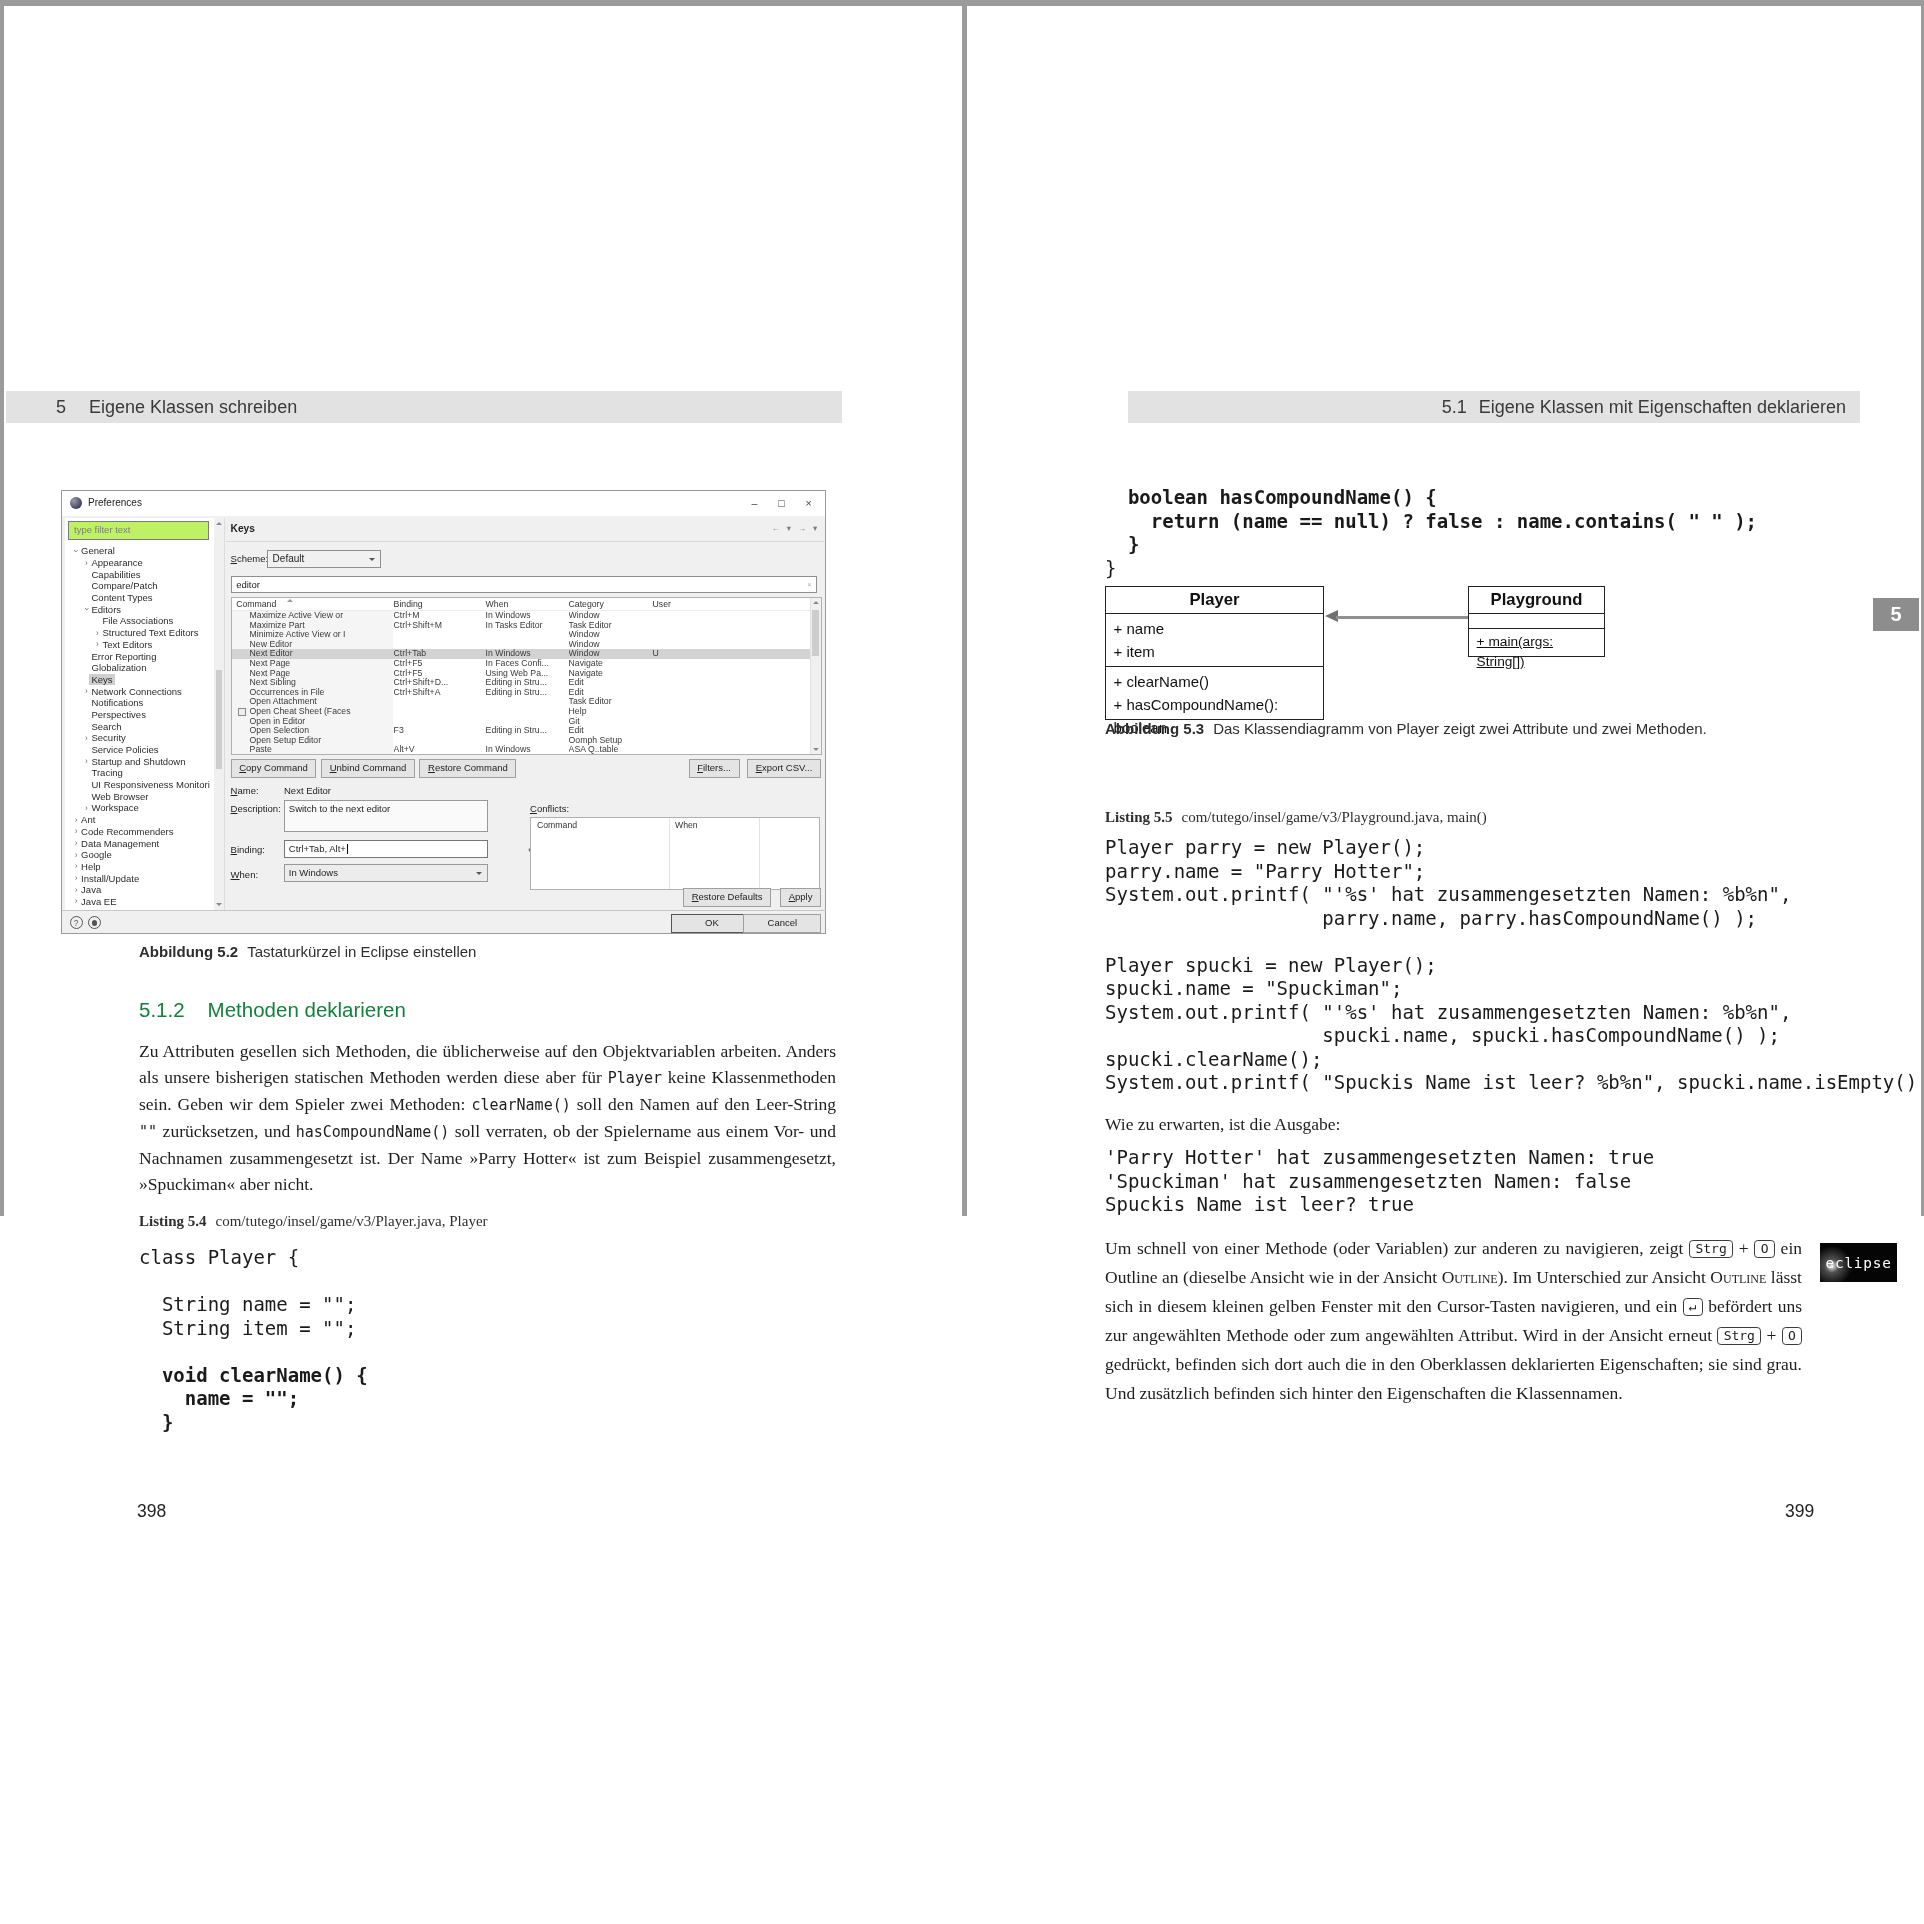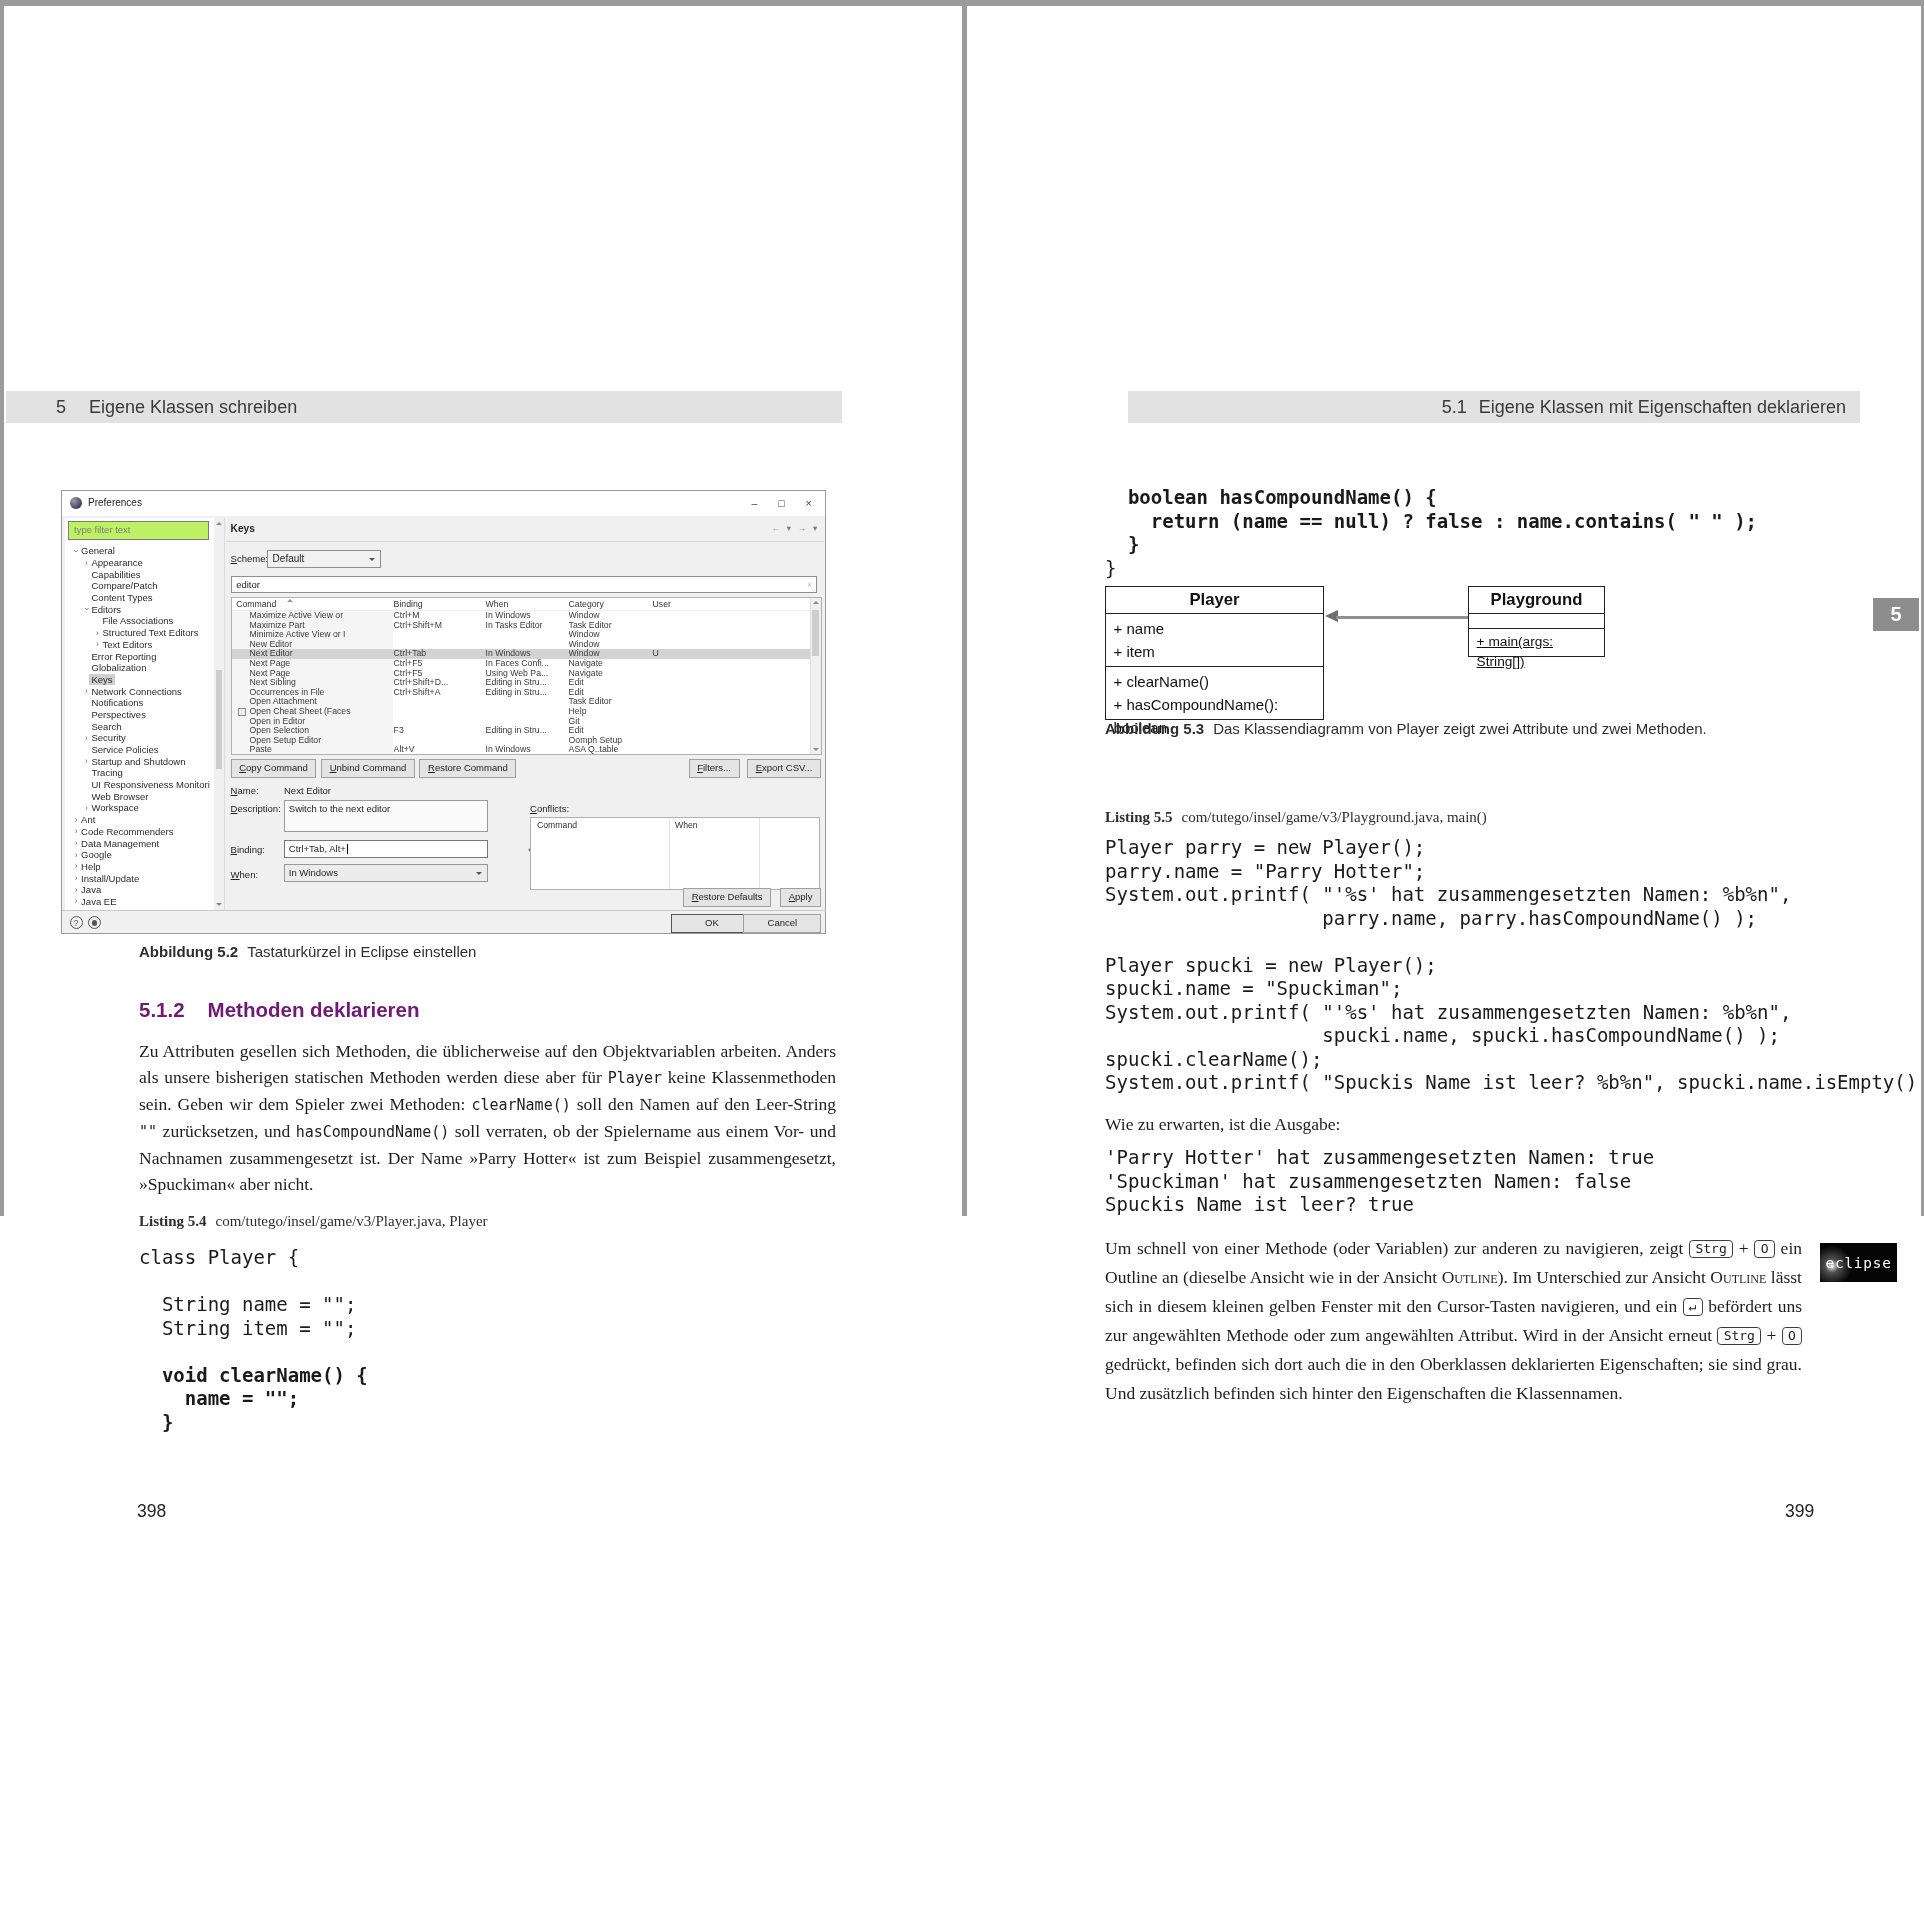--- a/index.html
+++ b/index.html
@@ -17,22 +17,22 @@
            font-family:"Liberation Sans",sans-serif;font-size:18px;color:#3a3a3a;
            display:flex;align-items:center;}
   .rh-left{left:6px;width:836px;padding-left:50px;box-sizing:border-box;}
   .rh-right{left:1128px;width:732px;justify-content:flex-end;padding-right:14px;box-sizing:border-box;align-items:center;}
   .rh-num{margin-right:23px;}
   .rh-right .rh-num{margin-right:12px;}
   .pagenum{position:absolute;font-family:"Liberation Sans",sans-serif;font-size:17.5px;color:#222;}
   
   .caption{position:absolute;font-family:"Liberation Sans",sans-serif;font-size:15px;color:#2e2e2e;}
   .caption b{margin-right:9px;}
-  .sect-head{position:absolute;font-family:"Liberation Sans",sans-serif;font-weight:bold;
-             font-size:20.5px;color:#701a75;display:flex;}
+  .sect-head{position:absolute;font-family:"Liberation Sans",sans-serif;font-weight:normal;
+             font-size:20.5px;color:#15803d;display:flex;}
   .sect-head .sn{margin-right:23px;}
   .para{position:absolute;width:697px;font-size:17.5px;line-height:26px;text-align:justify;hyphens:auto;}
   .para-r{line-height:29px;}
   .sg-c{font-family:"DejaVu Sans Mono",monospace;font-size:15px;}
   .sg-sc{font-variant:small-caps;}
   .sg-key{display:inline-block;border:1.5px solid #3c3c3c;border-radius:3.8px;padding:0 5.3px;
           font-family:"DejaVu Sans Mono",monospace;font-size:13px;line-height:16.7px;
           background:#fff;vertical-align:1.5px;}
   .codeblock{position:absolute;font-family:"DejaVu Sans Mono",monospace;font-size:19px;color:#1a1a1a;}
   .cl{height:23.5px;}

